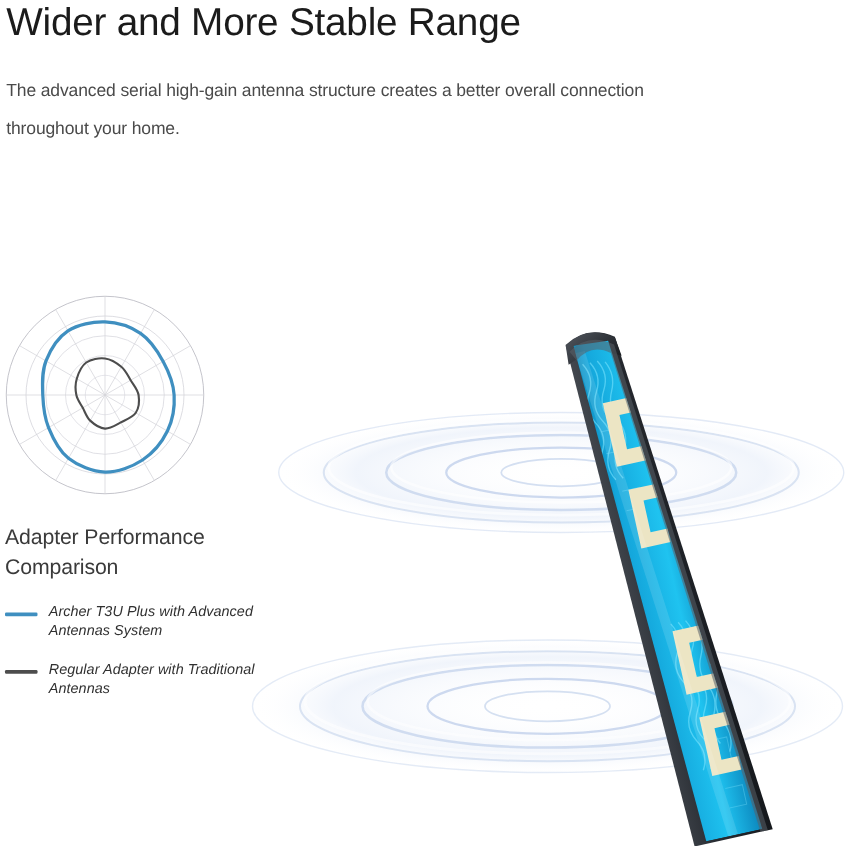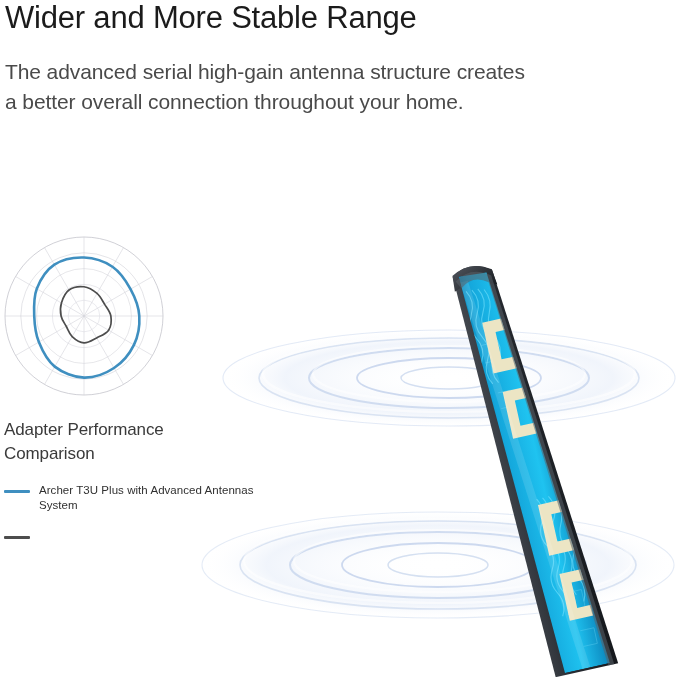--- a/index.html
+++ b/index.html
@@ -26,21 +26,21 @@
     line-height: 40px;
     font-weight: 300;
     letter-spacing: -0.2px;
     color: #1b1b1b;
   }
   #subcopy {
     position: absolute;
     left: 5px;
     top: 57px;
     width: 530px;
-    font-size: 21px;
+    font-size: 14px;
     line-height: 30px;
     font-weight: 300;
     letter-spacing: -0.1px;
     color: #4a4a4a;
   }
 
   
   #radar-wrap {
     position: absolute;
     left: 0px;
@@ -82,20 +82,21 @@
     border-radius: 1px;
   }
   .legend-swatch.blue { background: #3f8fc0; }
   .legend-swatch.gray { background: #4d4d4d; }
   .legend-text {
     font-size: 11.5px;
     line-height: 15px;
     font-weight: 400;
     color: #303030;
     letter-spacing: 0.05px;
+    font-style: italic;
   }
 
   
   .ripple {
     position: absolute;
     pointer-events: none;
   }
   .ripple svg { display: block; }
 
   #ripple-top  { left: 218px; top: 318px; }
@@ -154,20 +155,21 @@
 
 <div id="chart-caption">Adapter Performance Comparison</div>
 
 <div id="legend">
   <div class="legend-row">
     <span class="legend-swatch blue"></span>
     <span class="legend-text">Archer T3U Plus with Advanced Antennas System</span>
   </div>
   <div class="legend-row">
     <span class="legend-swatch gray"></span>
+    <span class="legend-text">Regular Adapter with Traditional Antennas</span>
   </div>
 </div>
 
 <div class="ripple" id="ripple-top">
   <svg width="462" height="120" viewBox="0 0 462 120" xmlns="http://www.w3.org/2000/svg">
     <defs>
       <radialGradient id="rg-top" cx="50%" cy="50%" r="50%">
         <stop offset="0%" stop-color="#ffffff" stop-opacity="0"></stop>
         <stop offset="72%" stop-color="#dfe8f7" stop-opacity="0.45"></stop>
         <stop offset="100%" stop-color="#ffffff" stop-opacity="0"></stop>

